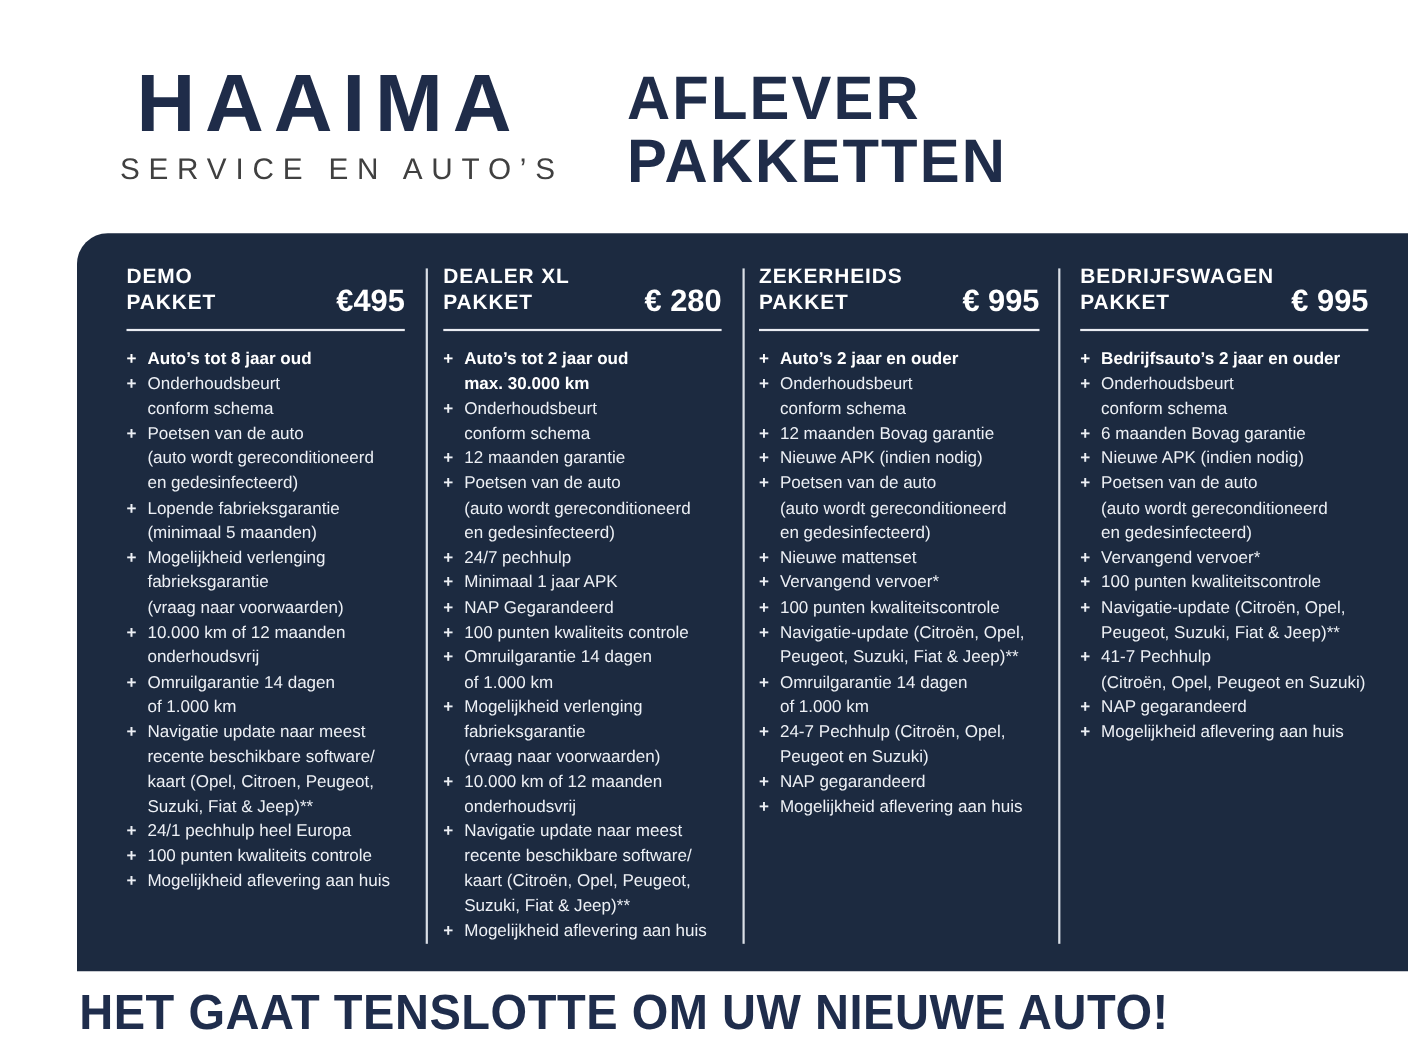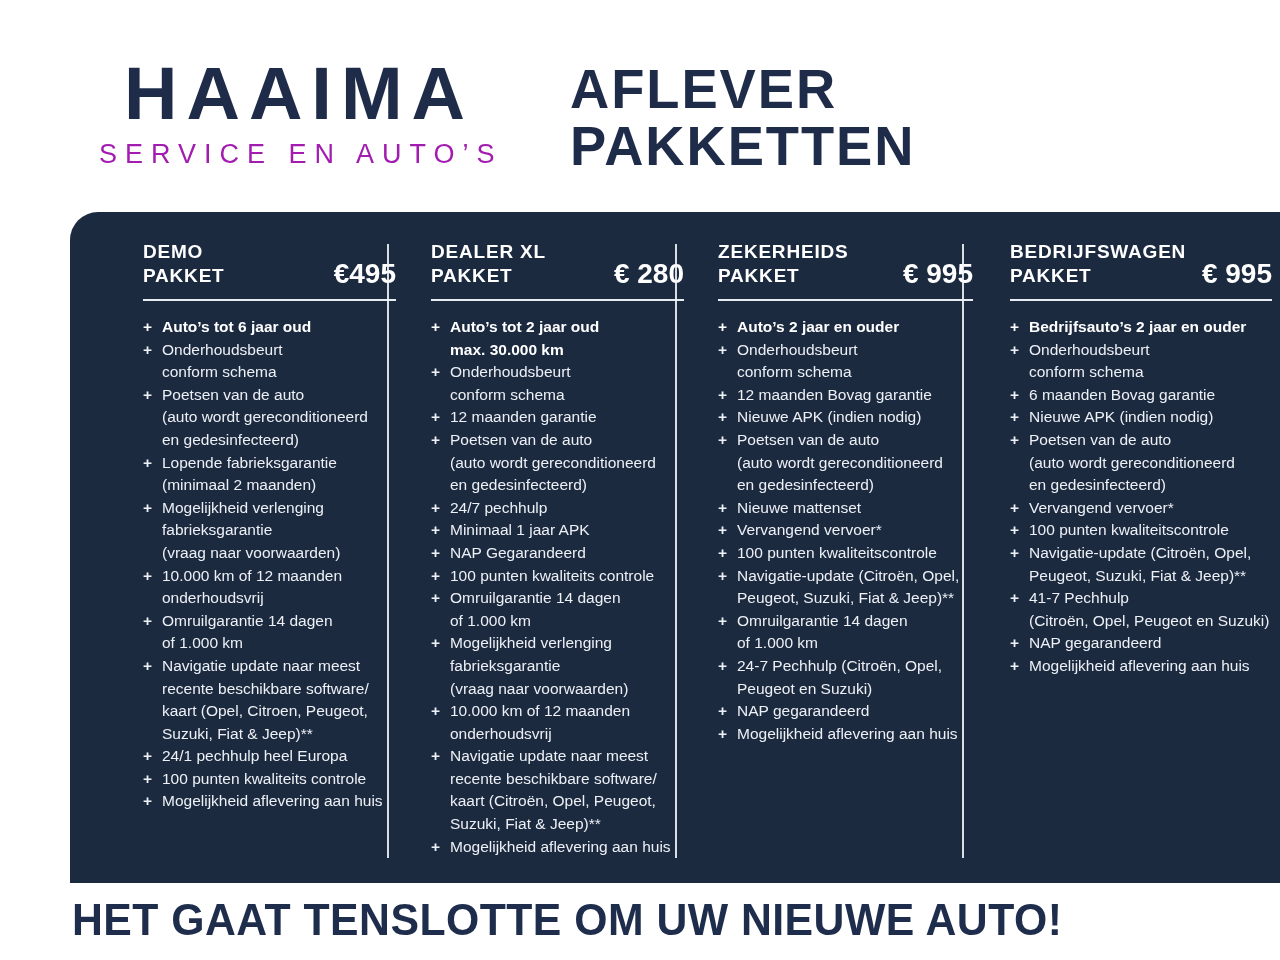--- a/index.html
+++ b/index.html
@@ -7,39 +7,39 @@
     width:1280px;height:960px;background:#ffffff;
     font-family:"Liberation Sans", sans-serif;
     position:relative;overflow:hidden;
   }
   .brand-name{
     position:absolute;left:124px;top:58px;
     font-size:74px;font-weight:800;letter-spacing:9px;
     color:#1f2c49;line-height:72px;
   }
   .brand-sub{
-    position:absolute;left:99px;top:138px;
+    position:absolute;left:109px;top:138px;
     font-size:27px;font-weight:400;letter-spacing:8px;
-    color:#a21caf;line-height:32px;
+    color:#404040;line-height:32px;
   }
   .page-title{
     position:absolute;left:570px;top:60px;
     font-size:56px;font-weight:800;letter-spacing:2px;
     color:#1f2c49;line-height:57px;
     transform:scaleX(0.97);transform-origin:left top;
   }
   .panel{
     position:absolute;left:70px;top:212px;width:1210px;height:671px;
     background:#1c2a40;border-radius:28px 0 0 0;
   }
   .divider{
     position:absolute;top:32px;height:614px;width:2px;
     background:rgba(240,243,248,0.9);
   }
-  .col{position:absolute;top:28px;color:#edf0f5;margin-left:28px;}
+  .col{position:absolute;top:28px;color:#edf0f5;}
   .col-header{
     display:flex;justify-content:space-between;align-items:flex-end;
   }
   .col-title{
     font-size:19px;font-weight:700;letter-spacing:0.8px;
     line-height:24px;color:#ffffff;white-space:nowrap;
   }
   .col-price{
     font-size:28px;font-weight:700;color:#ffffff;
     line-height:28px;white-space:nowrap;padding-left:8px;
@@ -85,37 +85,37 @@
         <div class="col-title">
           <div>DEMO</div>
           <div>PAKKET</div>
         </div>
         <div class="col-price">€495</div>
       </div>
       <div class="rule"></div>
       <div class="items">
           <div class="item bold">
             <span class="plus">+</span>
-            <span class="item-text">Auto’s tot 6 jaar oud</span>
+            <span class="item-text">Auto’s tot 8 jaar oud</span>
           </div>
           <div class="item">
             <span class="plus">+</span>
             <span class="item-text">Onderhoudsbeurt
 conform schema</span>
           </div>
           <div class="item">
             <span class="plus">+</span>
             <span class="item-text">Poetsen van de auto
 (auto wordt gereconditioneerd
 en gedesinfecteerd)</span>
           </div>
           <div class="item">
             <span class="plus">+</span>
             <span class="item-text">Lopende fabrieksgarantie
-(minimaal 2 maanden)</span>
+(minimaal 5 maanden)</span>
           </div>
           <div class="item">
             <span class="plus">+</span>
             <span class="item-text">Mogelijkheid verlenging
 fabrieksgarantie
 (vraag naar voorwaarden)</span>
           </div>
           <div class="item">
             <span class="plus">+</span>
             <span class="item-text">10.000 km of 12 maanden

